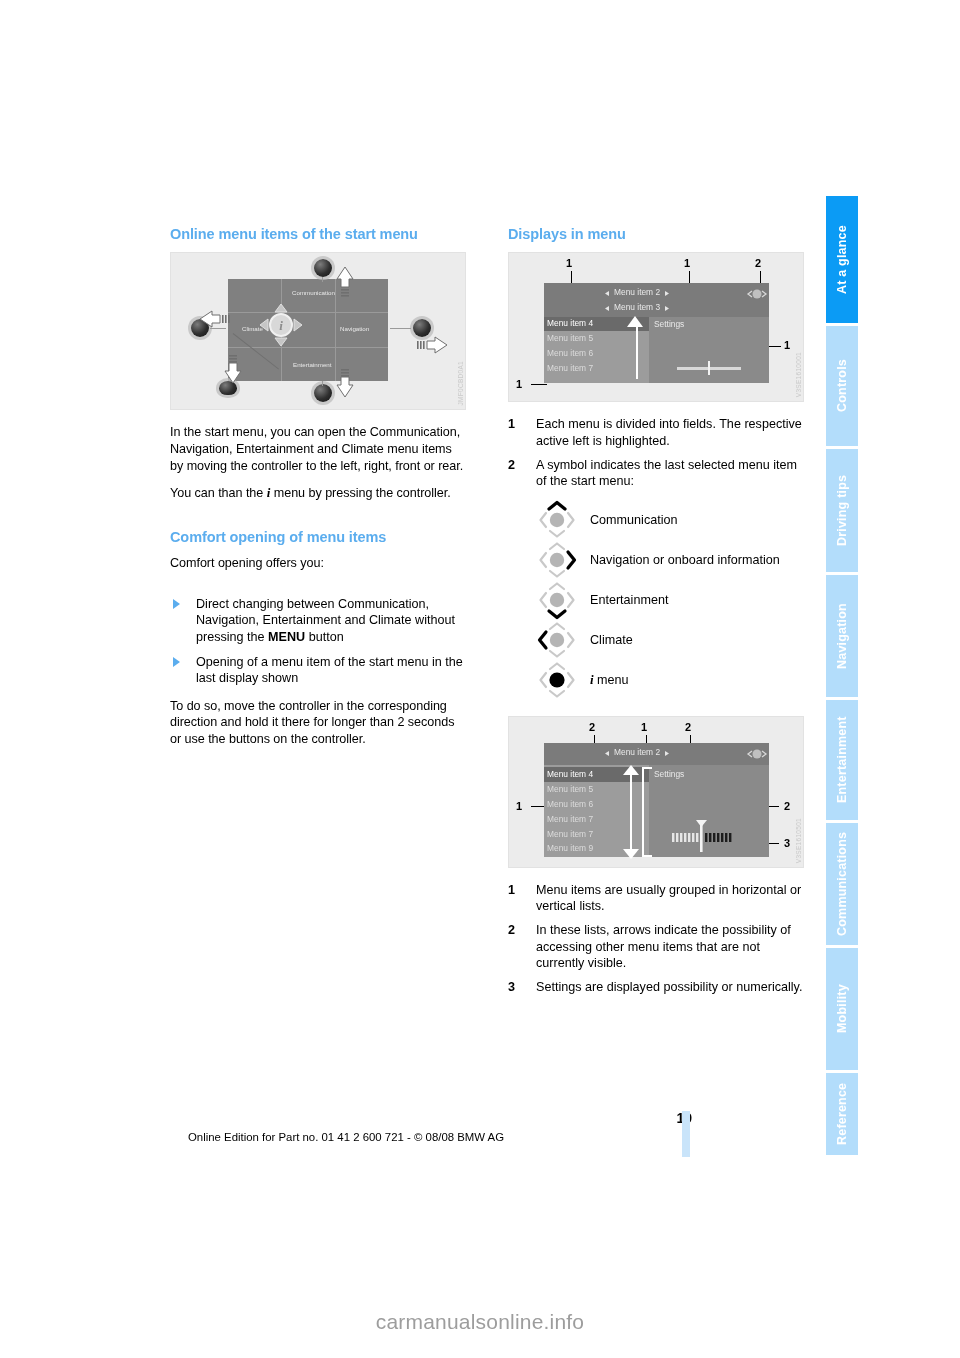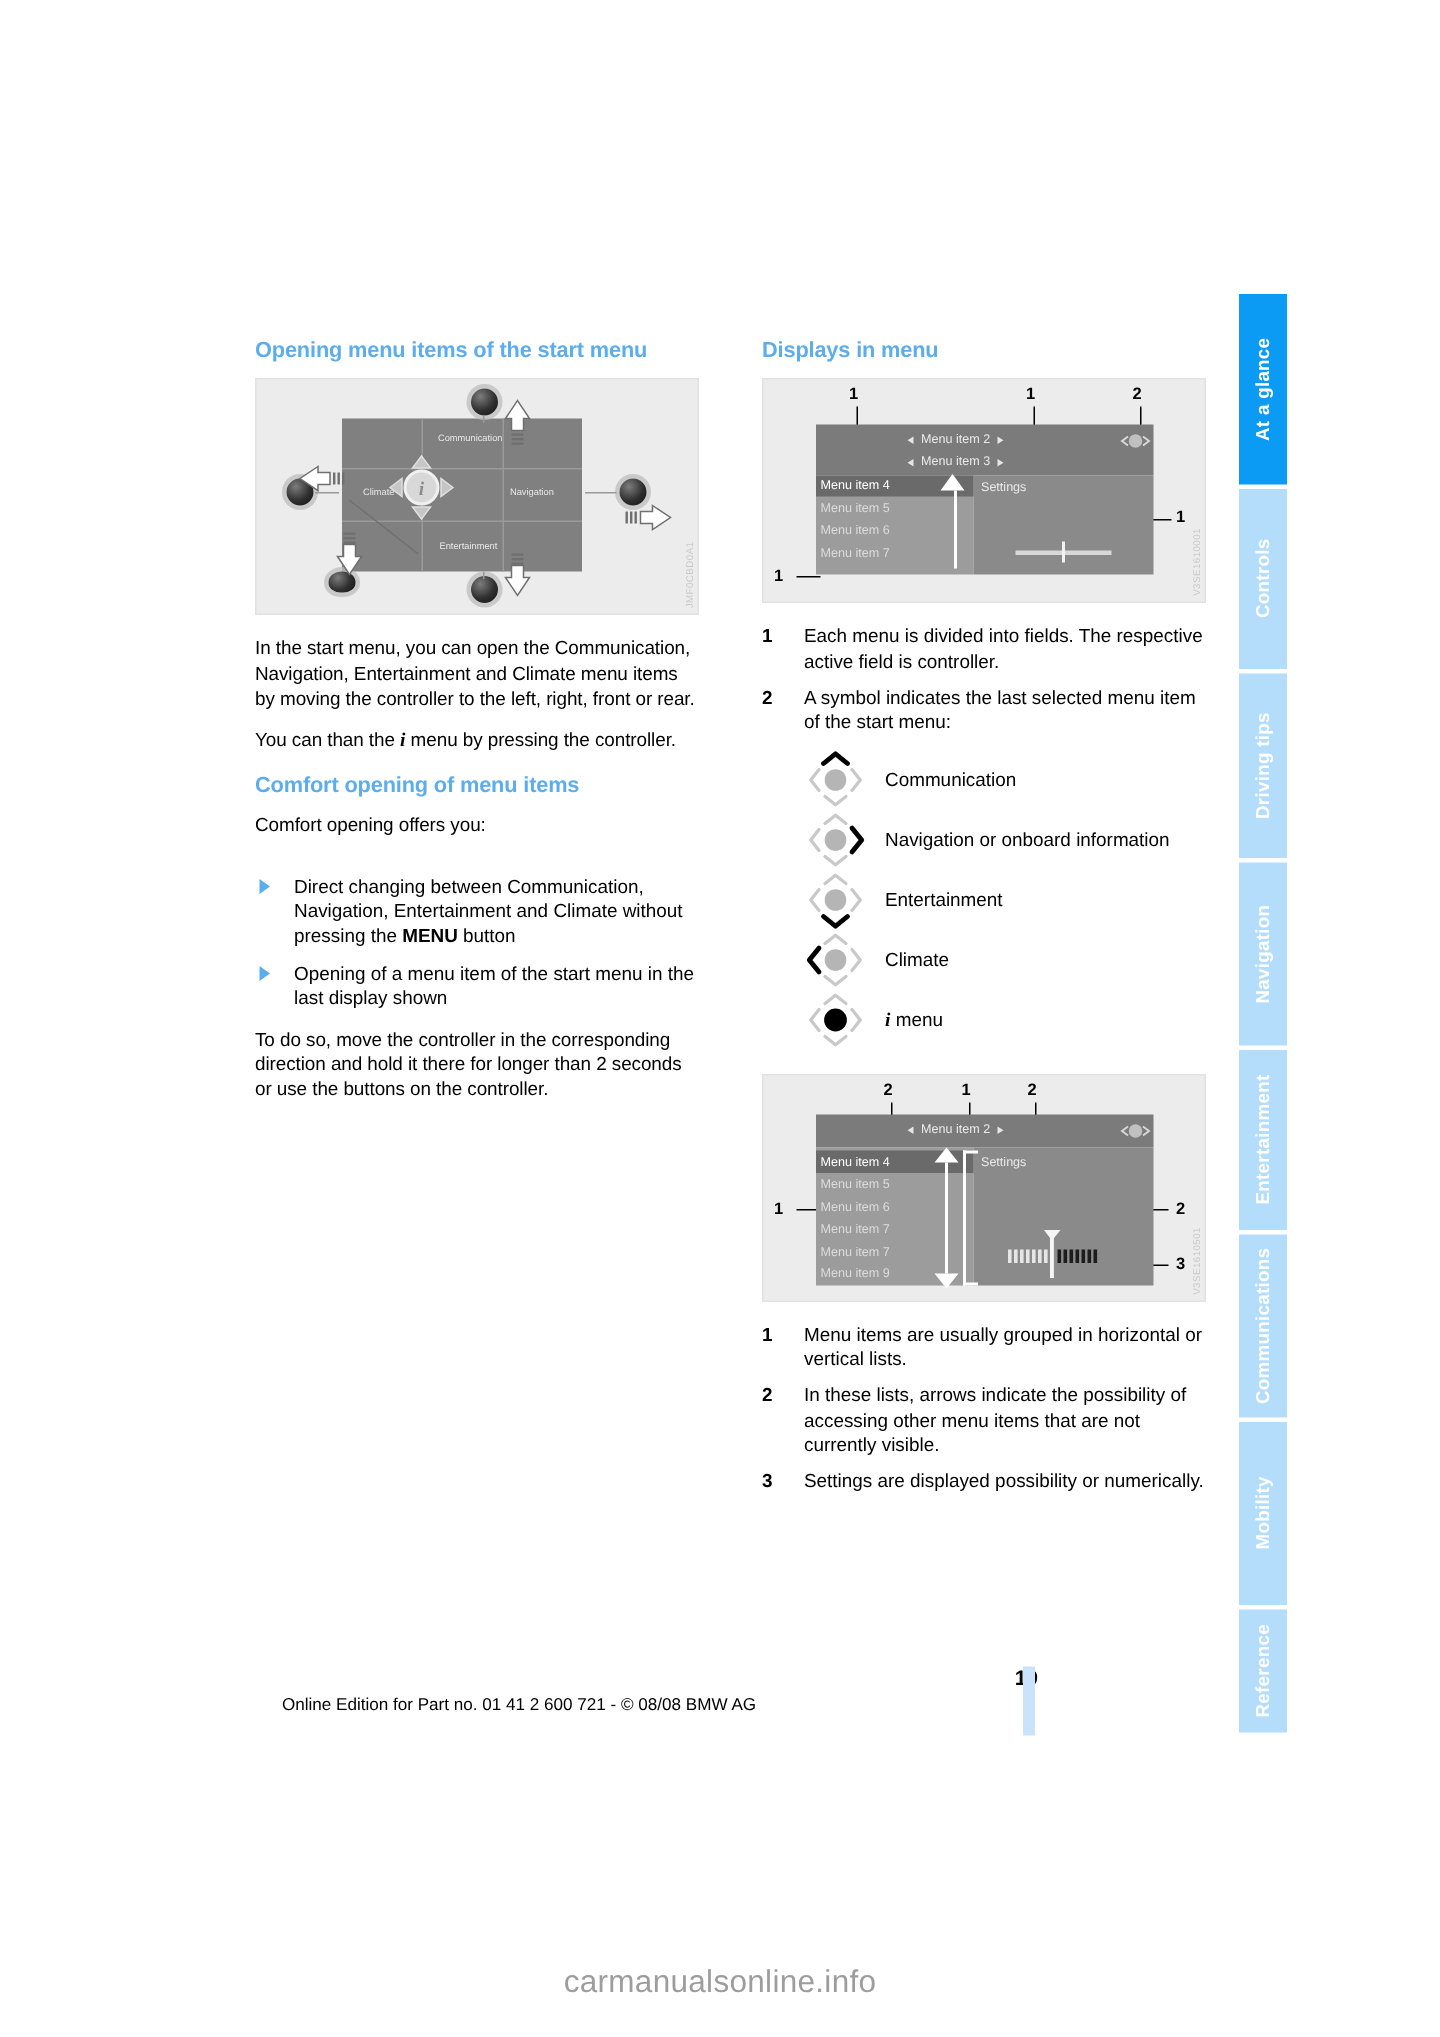--- a/index.html
+++ b/index.html
@@ -23,21 +23,21 @@
 
   
   .col{position:absolute;width:296px;}
   .col-left{left:170px;top:226px;}
   .col-right{left:508px;top:226px;}
 
   h2.sec{
     color:#5BADEE;font-size:14.5px;font-weight:bold;
     margin:0 0 9px 0;letter-spacing:-0.1px;line-height:1.2;
   }
-  h2.sec.mt{margin-top:14px;}
+  h2.sec.mt{margin-top:27px;}
 
   p.body{
     font-size:12.6px;line-height:16.6px;margin:0 0 11px 0;
     letter-spacing:-0.05px;
   }
   p.body.tight{margin-bottom:24px;}
 
   
   .bullets{margin:0 0 11px 0;padding:0;list-style:none;}
   .bullets li{
@@ -160,21 +160,21 @@
     <div class="tab" style="top:752px;height:122px;">
         <span>Mobility</span>
       </div>
     <div class="tab" style="top:877px;height:82px;">
         <span>Reference</span>
       </div>
   </div>
 
   <div class="col col-left">
 
-    <h2 class="sec">Opening menu items of the start menu</h2>
+    <h2 class="sec">Online menu items of the start menu</h2>
 
     <div class="fig f1">
 
       <div class="grid">
         <div class="gl" style="left:53px;top:0;width:1px;height:102px;"></div>
         <div class="gl" style="left:107px;top:0;width:1px;height:102px;"></div>
         <div class="gl" style="left:0;top:33px;width:160px;height:1px;"></div>
         <div class="gl" style="left:0;top:68px;width:160px;height:1px;"></div>
         <div class="lbl" style="left:64px;top:10px;">Communication</div>
         <div class="lbl" style="left:14px;top:46px;">Climate</div>
@@ -309,21 +309,21 @@
         <rect x="168" y="114" width="64" height="3" fill="#d8d8d8"></rect>
         <rect x="199" y="108" width="2" height="14" fill="#f2f2f2"></rect>
       </svg>
 
       <div class="figcode">V3SE1610001</div>
     </div>
 
     <ul class="numlist">
       <li>
         <span class="n">1</span>
-        <span>Each menu is divided into fields. The respective active field is controller.</span>
+        <span>Each menu is divided into fields. The respective active left is highlighted.</span>
       </li>
       <li>
         <span class="n">2</span>
         <span>A symbol indicates the last selected menu item of the start menu:</span>
       </li>
     </ul>
 
     <div class="symrows">
 
       <div class="symrow">

